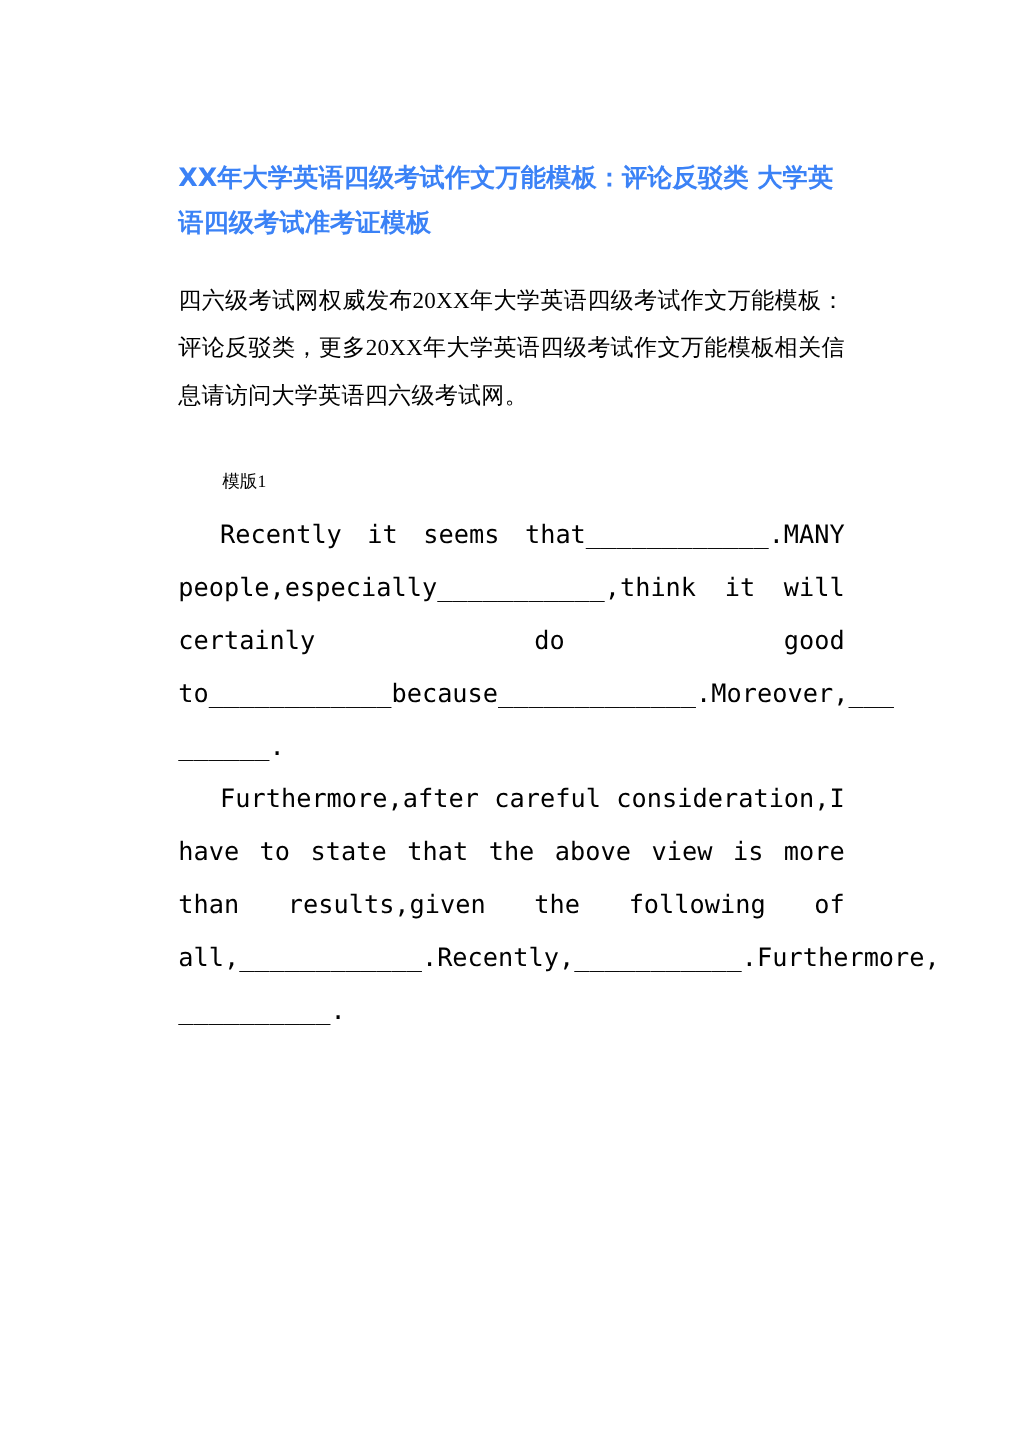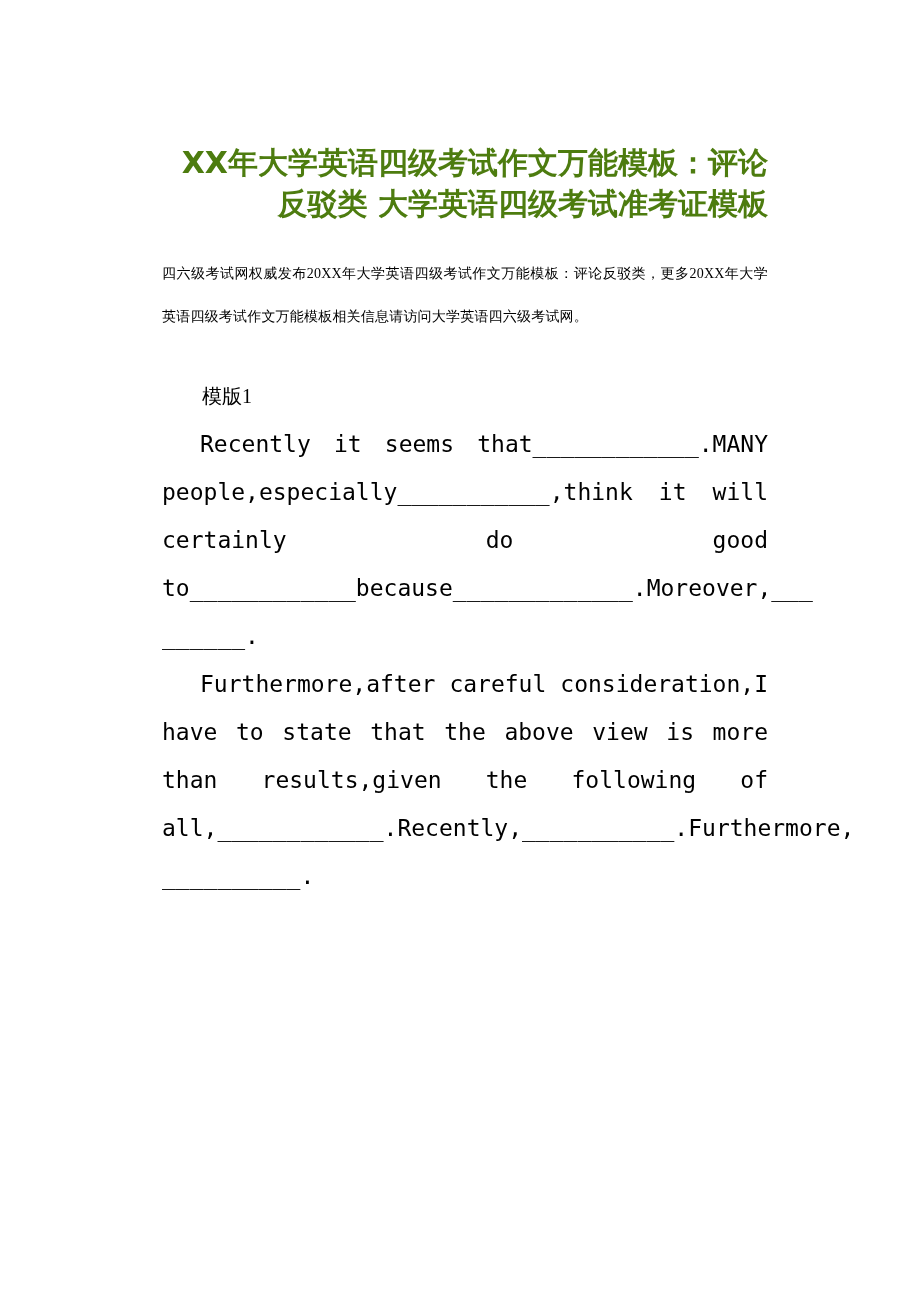--- a/index.html
+++ b/index.html
@@ -28,48 +28,48 @@
     position: absolute;
     left: 162px;
     top: 142px;
     width: 606px;
   }
 
   
   .doc-title {
     font-family: "DejaVu Sans", "Liberation Sans", sans-serif;
     font-weight: bold;
-    font-size: 30px;
+    font-size: 23px;
     line-height: 41px;
-    text-align: right;
+    text-align: left;
     letter-spacing: 0px;
     margin: 0 0 0 0;
-    color: #4d7c0f;
+    color: #3b82f6;
   }
 
   
   .intro {
     margin-top: 28px;
     font-family: "Liberation Serif", "DejaVu Serif", serif;
-    font-size: 14px;
+    font-size: 21px;
     line-height: 43px;
     text-align: justify;
     text-justify: inter-character;
     letter-spacing: 0.2px;
     color: #000;
   }
 
   
   .body-block {
     margin-top: 34px;
   }
 
   .sec-heading {
     font-family: "Liberation Serif", "DejaVu Serif", serif;
-    font-size: 20px;
+    font-size: 16px;
     line-height: 48px;
     text-indent: 40px;
     margin: 0;
     color: #000;
   }
 
   .para {
     font-family: "DejaVu Sans Mono", "Liberation Mono", monospace;
     font-size: 23px;
     line-height: 48px;

